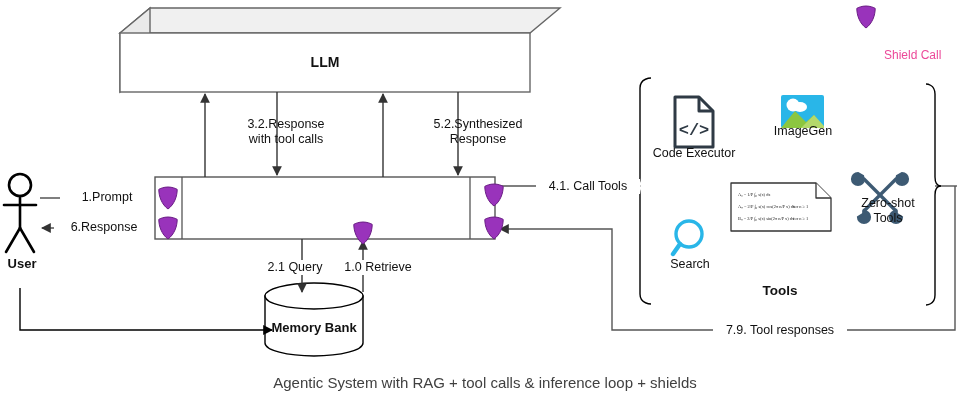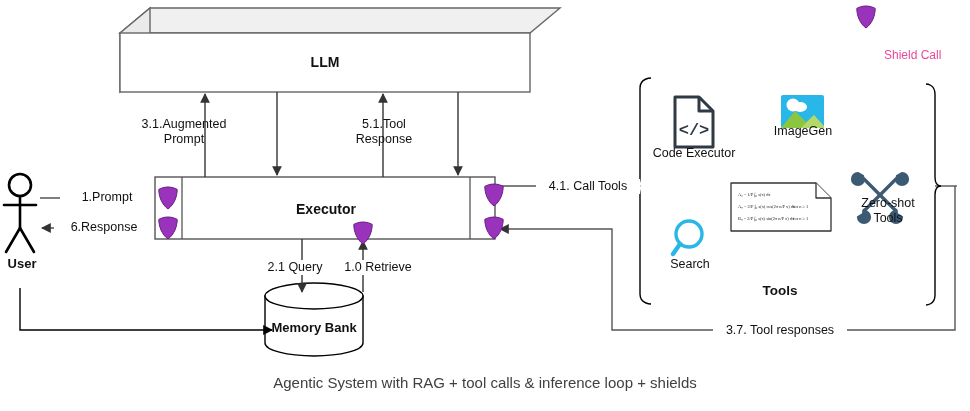--- a/index.html
+++ b/index.html
@@ -130,48 +130,47 @@
       <g>
         <line x1="41" y1="9" x2="9" y2="41"></line>
         <path d="M41,9 a6,6 0 1 0 6,-6 l-5,3 l-1,5 z" fill="#3d5a73" stroke-width="2.2"></path>
         <path d="M9,41 a6,6 0 1 1 -6,6 l5,-3 l1,-5 z" fill="#3d5a73" stroke-width="2.2"></path>
       </g>
     </g>
   </svg>
 
   <div class="title-llm" style="left:120px;top:54px;width:410px;text-align:center;">LLM</div>
 
-  <div class="title-exec" style="left:182px;top:201px;width:288px;text-align:center;">Executor</div>
 
   <div class="title-mem" style="left:265px;top:320px;width:98px;text-align:center;">Memory Bank</div>
 
   <div class="title-user" style="left:0px;top:256px;width:44px;text-align:center;">User</div>
 
   <div class="title-tools" style="left:730px;top:283px;width:100px;text-align:center;">Tools</div>
 
   <div class="edgelbl" style="left:60px;top:190px;width:90px;">1.Prompt</div>
 
   <div class="edgelbl" style="left:54px;top:220px;width:96px;">6.Response</div>
 
 
   <div class="edgelbl" style="left:253px;top:260px;width:80px;">2.1 Query</div>
 
   <div class="edgelbl" style="left:330px;top:260px;width:92px;">1.0 Retrieve</div>
 
-  <div class="lbl-wrap" style="left:138px;top:117px;width:92px;">3.1.Augmented
-Prompt</div>
+
+  <div class="lbl-wrap" style="left:236px;top:117px;width:100px;">3.2.Response
+with tool calls</div>
 
 
-  <div class="lbl-wrap" style="left:344px;top:117px;width:80px;">5.1.Tool
+  <div class="lbl-wrap" style="left:428px;top:117px;width:100px;">5.2.Synthesized
 Response</div>
-
 
   <div class="edgelbl" style="left:536px;top:179px;width:100px;">4.1. Call Tools</div>
 
-  <div class="edgelbl" style="left:713px;top:323px;width:130px;">3.7. Tool responses</div>
+  <div class="edgelbl" style="left:713px;top:323px;width:130px;">7.9. Tool responses</div>
 
   <div class="lbl-wrap" style="left:648px;top:146px;width:92px;">Code Executor</div>
 
   <div class="lbl-wrap" style="left:763px;top:124px;width:80px;">ImageGen</div>
 
 
   <div class="lbl-wrap" style="left:654px;top:257px;width:72px;">Search</div>
 
   <div class="lbl-wrap" style="left:838px;top:196px;width:100px;white-space:pre-line;">Zero-shot
 Tools</div>

